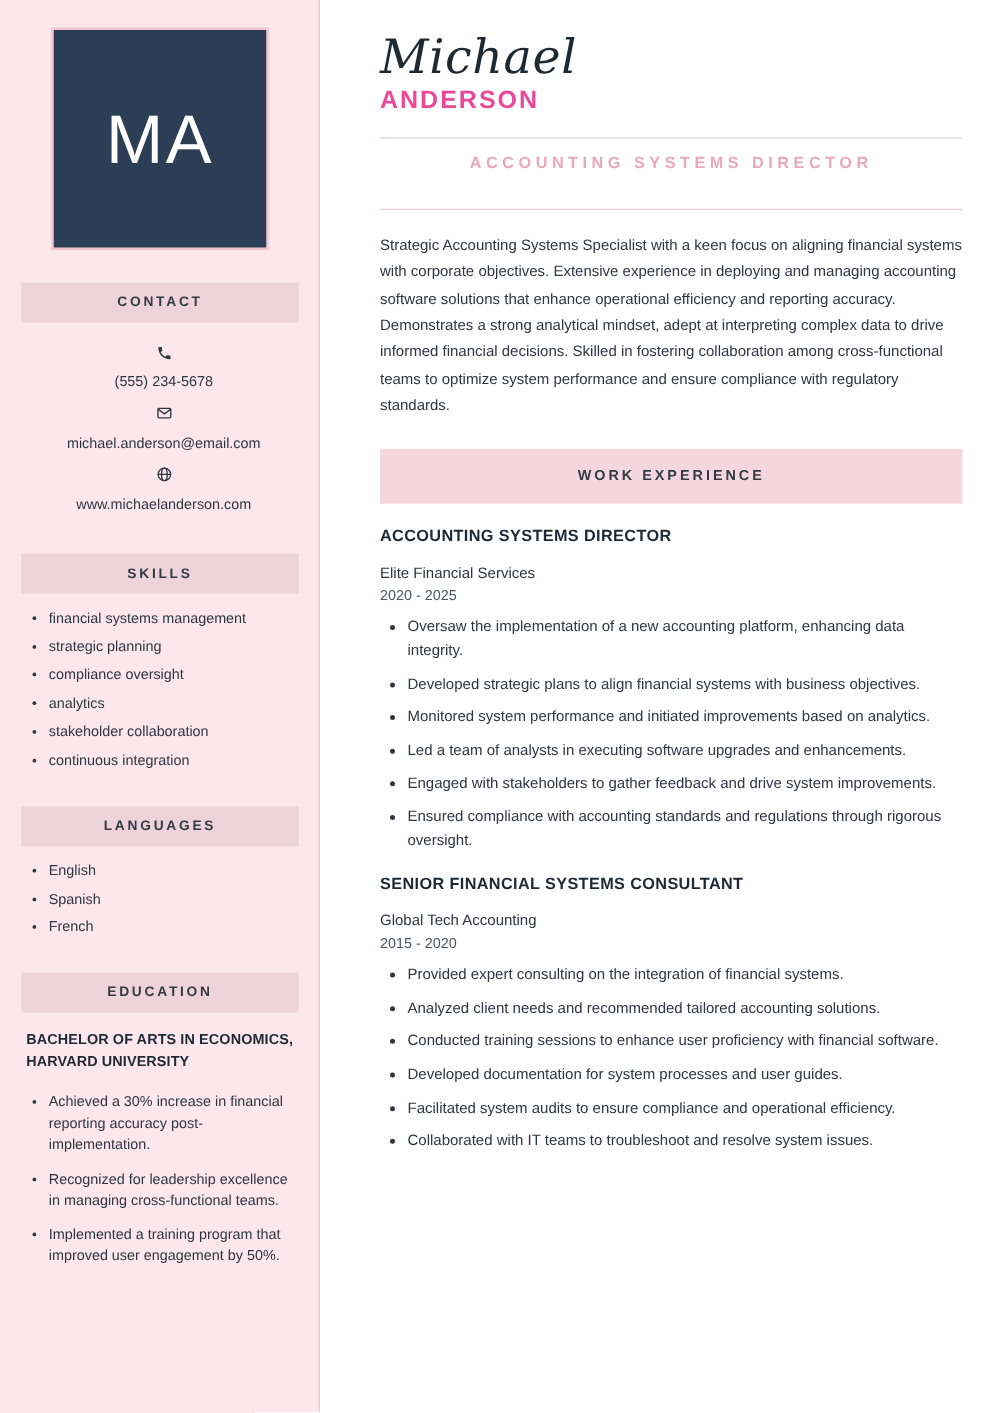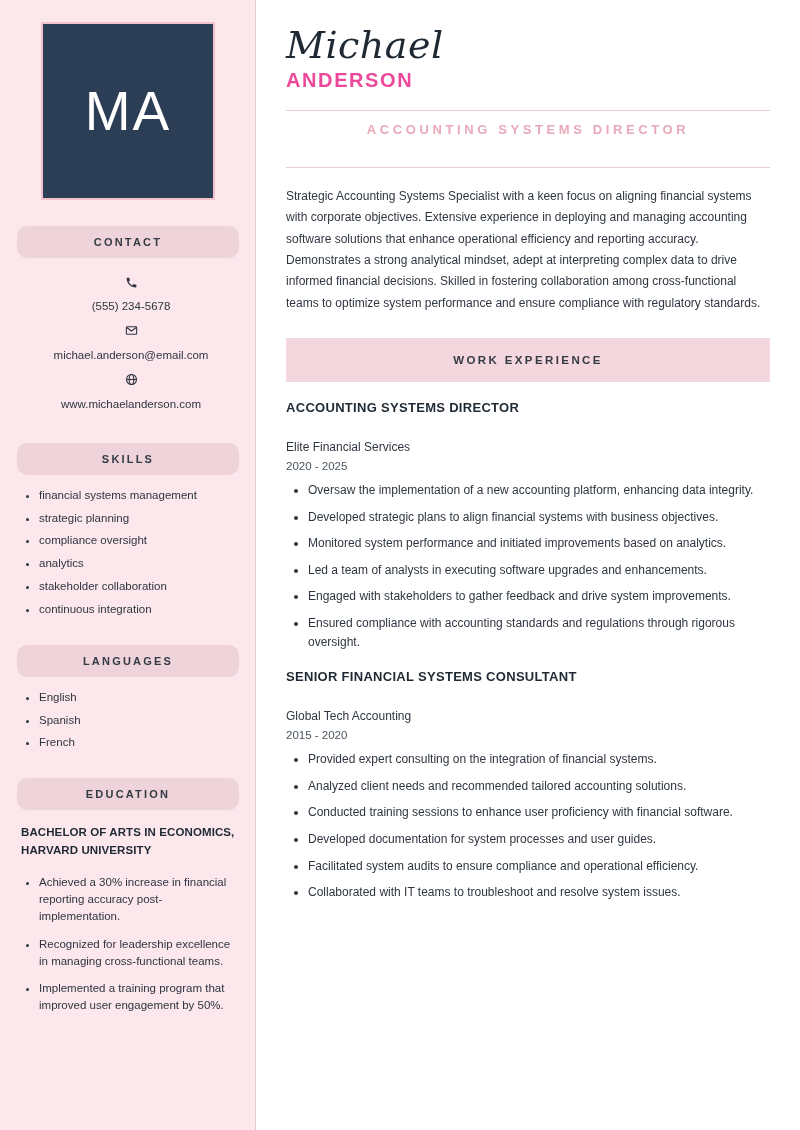--- a/index.html
+++ b/index.html
@@ -60,21 +60,20 @@
     margin-top: 26px;
     background: #eed3da;
     height: 32px;
     display: flex;
     align-items: center;
     justify-content: center;
     font-size: 11px;
     letter-spacing: 2.2px;
     font-weight: bold;
     color: #333a43;
-    border-radius: 10px;
   }
 
   .contact-list {
     margin-top: 12px;
     list-style: none;
   }
   .contact-list li {
     display: flex;
     align-items: center;
     gap: 10px;
@@ -124,21 +123,21 @@
   .ach-list li {
     font-size: 11.5px;
     color: #2f3640;
     line-height: 1.5;
     margin-bottom: 10px;
   }
 
   
   .main {
     flex: 1;
-    padding: 26px 30px 0 30px;
+    padding: 26px 30px 0 48px;
   }
   .name-script {
     font-family: "DejaVu Serif", serif;
     font-style: italic;
     font-size: 38px;
     color: #1f2933;
     line-height: 1.05;
     letter-spacing: .5px;
   }
   .name-last {
@@ -189,21 +188,21 @@
   }
   .job-role {
     font-size: 13px;
     font-weight: bold;
     letter-spacing: .3px;
     color: #1f2933;
   }
   .job-company {
     font-size: 12px;
     color: #2f3640;
-    margin-top: 25px;
+    margin-top: 15px;
   }
   .job-dates {
     font-size: 11.5px;
     color: #4a5560;
     margin-top: 6px;
   }
   .job-bullets {
     margin: 9px 0 0 0;
     padding-left: 22px;
   }

